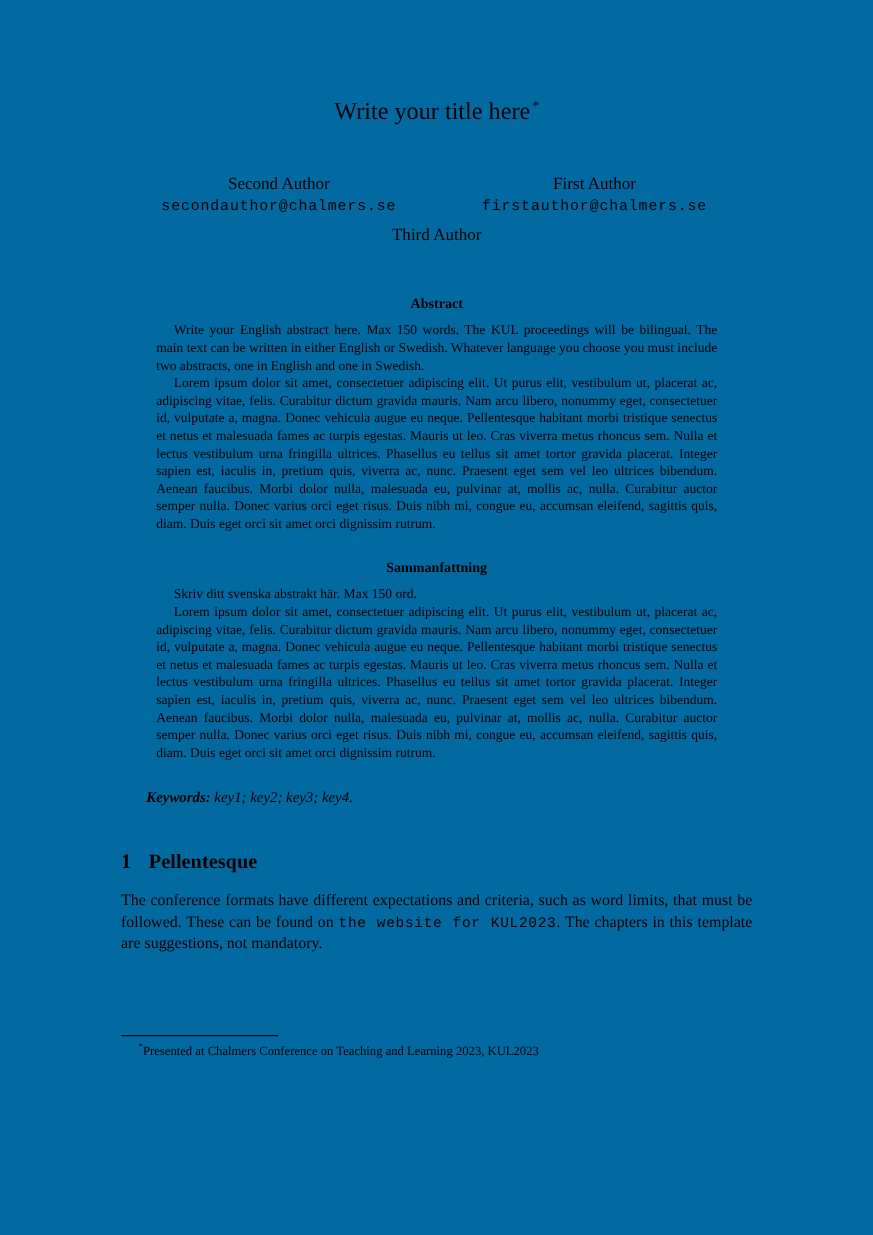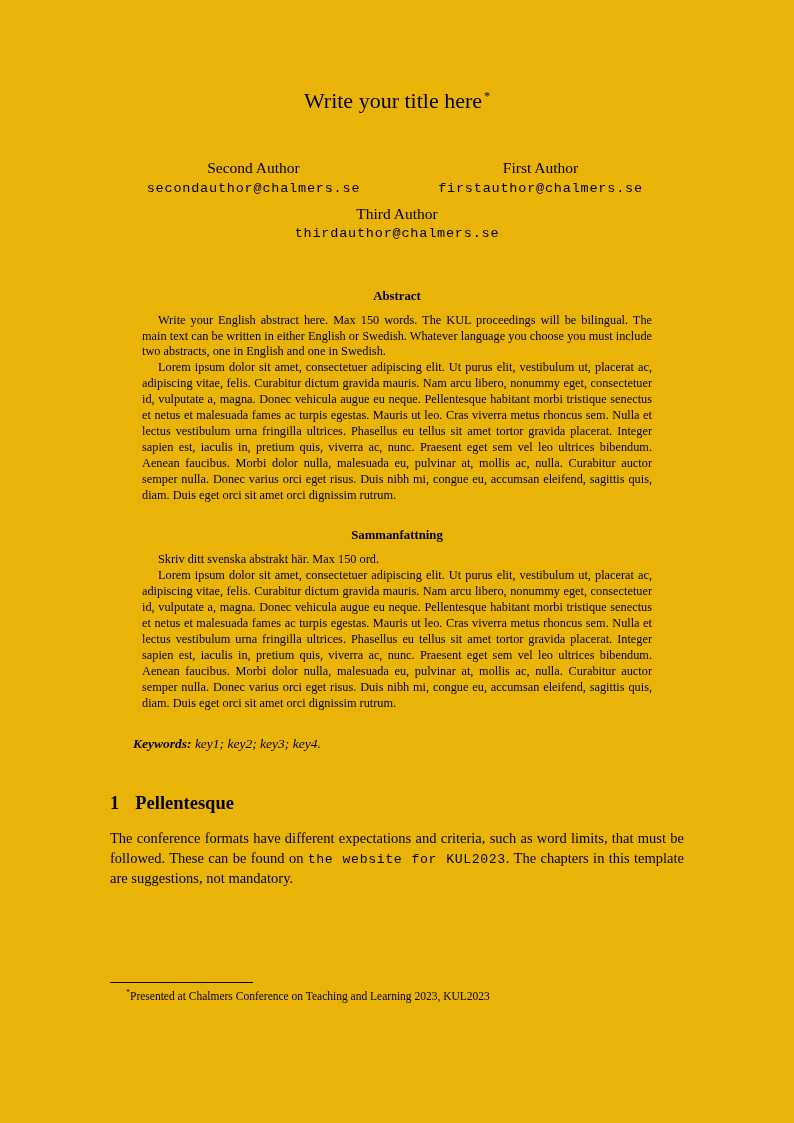--- a/index.html
+++ b/index.html
@@ -4,21 +4,21 @@
 <style>
   html, body {
     margin: 0;
     padding: 0;
     background: #ffffff;
   }
   .page {
     position: relative;
     width: 794px;
     height: 1123px;
-    background: #eab308;
+    background: #0369a1;
     color: #000000;
     font-family: "Liberation Serif", serif;
     box-sizing: border-box;
     padding: 72px 110px 0 110px;
     overflow: hidden;
   }
   .title {
     margin: 16px 0 0 0;
     text-align: center;
     font-size: 22px;
@@ -114,21 +114,21 @@
     font-family: "Liberation Mono", monospace;
     font-size: 13.2px;
     letter-spacing: 0.6px;
     color: #000000;
     text-decoration: none;
     cursor: pointer;
   }
   .footnote {
     position: absolute;
     left: 110px;
-    top: 982px;
+    top: 941px;
     width: 574px;
   }
   .footnote-rule {
     width: 143px;
     height: 0;
     border-top: 1px solid #000000;
     margin-bottom: 5px;
   }
   .footnote-text {
     margin: 0;
@@ -152,21 +152,20 @@
       <div class="author-name">Second Author</div>
       <div class="author-email">secondauthor@chalmers.se</div>
     </div>
     <div class="author">
       <div class="author-name">First Author</div>
       <div class="author-email">firstauthor@chalmers.se</div>
     </div>
   </div>
   <div class="author-third">
     <div class="author-name">Third Author</div>
-    <div class="author-email">thirdauthor@chalmers.se</div>
   </div>
 
 
   <div class="abstract-block">
     <div class="abs-heading">Abstract</div>
     <div class="abs-body">
       <p>Write your English abstract here. Max 150 words. The KUL proceedings will be bilingual. The main text can be written in either English or Swedish. Whatever language you choose you must include two abstracts, one in English and one in Swedish.</p>
       <p>Lorem ipsum dolor sit amet, consectetuer adipiscing elit. Ut purus elit, vestibulum ut, placerat ac, adipiscing vitae, felis. Curabitur dictum gravida mauris. Nam arcu libero, nonummy eget, consectetuer id, vulputate a, magna. Donec vehicula augue eu neque. Pellentesque habitant morbi tristique senectus et netus et malesuada fames ac turpis egestas. Mauris ut leo. Cras viverra metus rhoncus sem. Nulla et lectus vestibulum urna fringilla ultrices. Phasellus eu tellus sit amet tortor gravida placerat. Integer sapien est, iaculis in, pretium quis, viverra ac, nunc. Praesent eget sem vel leo ultrices bibendum. Aenean faucibus. Morbi dolor nulla, malesuada eu, pulvinar at, mollis ac, nulla. Curabitur auctor semper nulla. Donec varius orci eget risus. Duis nibh mi, congue eu, accumsan eleifend, sagittis quis, diam. Duis eget orci sit amet orci dignissim rutrum.</p>
     </div>
   </div>

